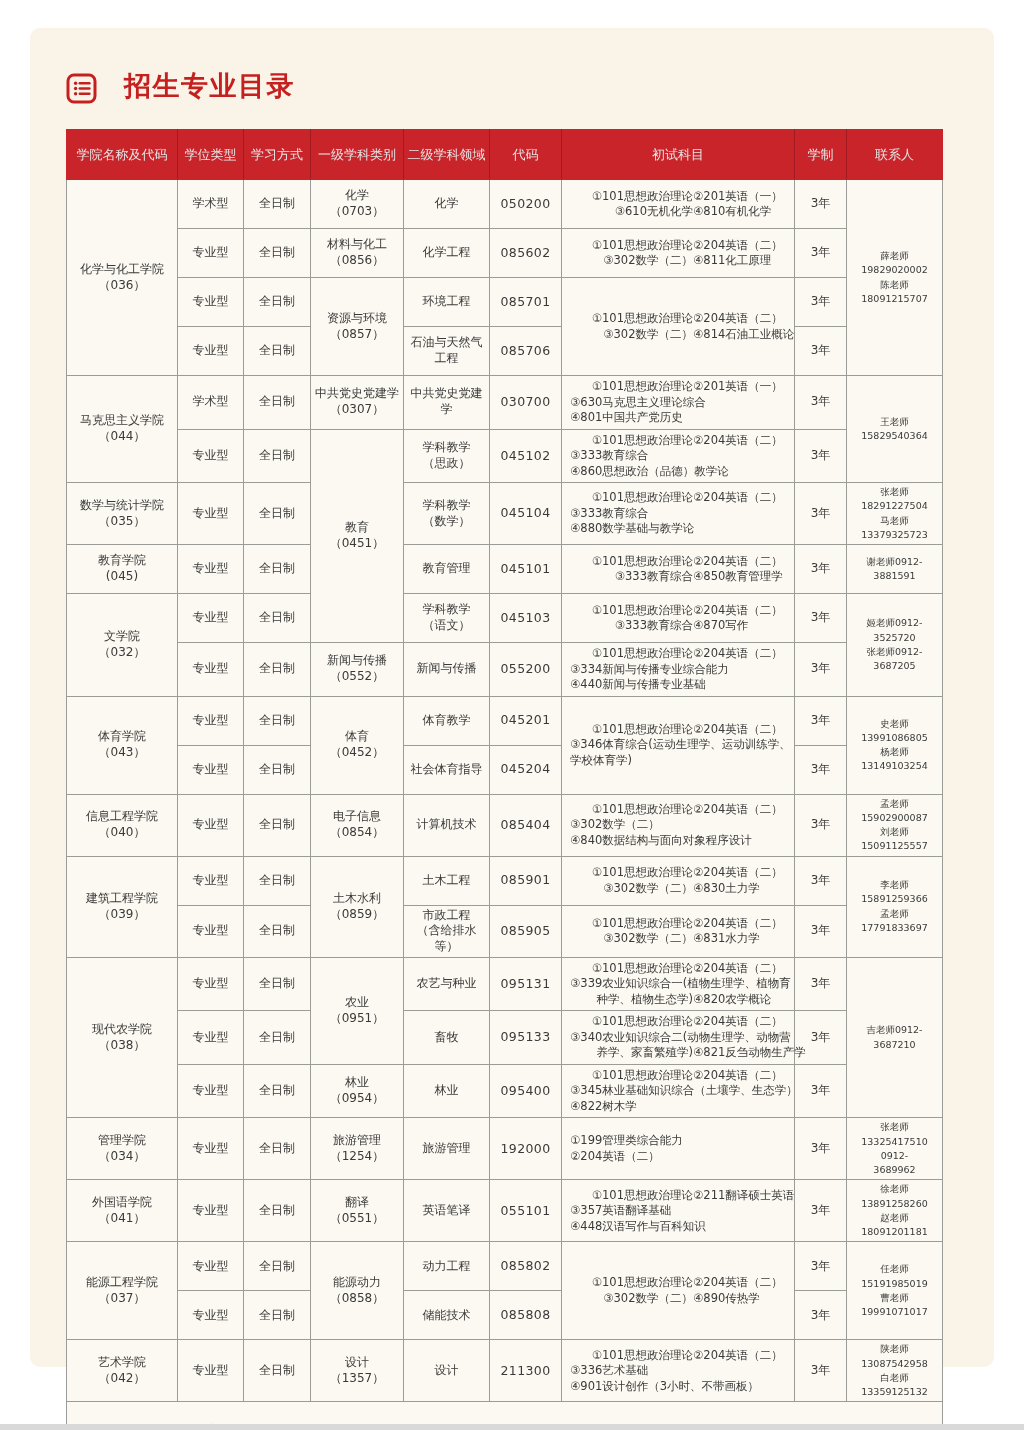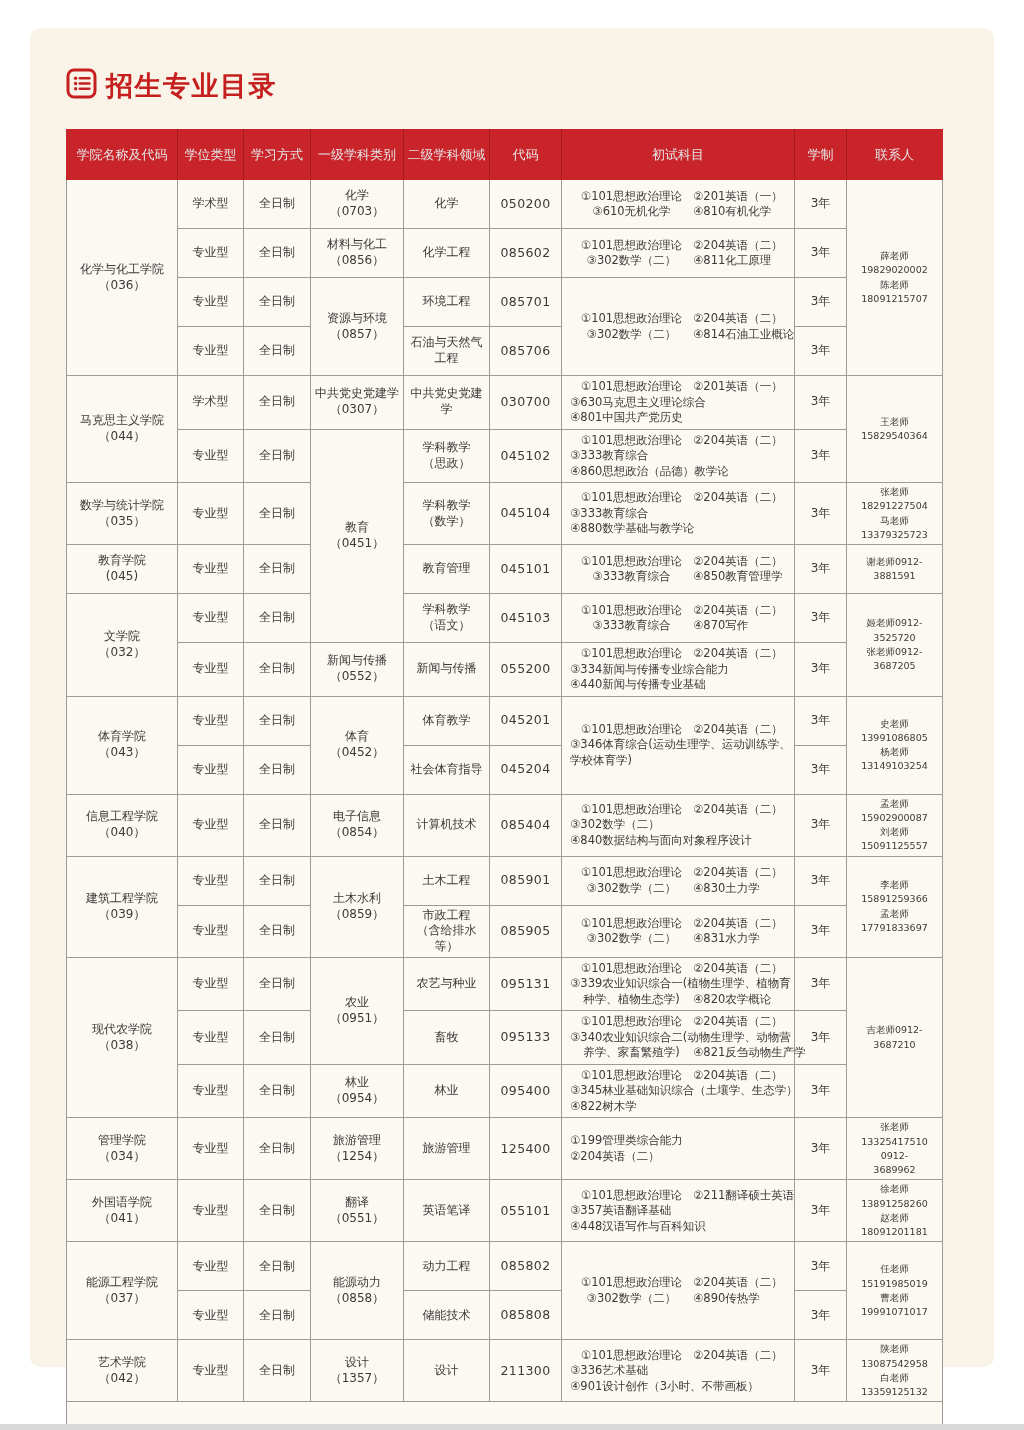--- a/index.html
+++ b/index.html
@@ -3,37 +3,37 @@
 <meta charset="utf-8">
 <style>
   * { margin:0; padding:0; box-sizing:border-box; }
   html,body { width:1024px; height:1430px; background:#ffffff;
     font-family:"DejaVu Sans","Liberation Sans",sans-serif; }
   body { position:relative; }
 
   .panel { position:absolute; left:30px; top:28px; width:964px; height:1339px;
     background:#f9f4e7; border-radius:10px; }
 
-  .title-row { display:flex; align-items:flex-start; gap:9px; padding:40px 16px 0 36px; }
+  .title-row { display:flex; align-items:flex-end; gap:27px; padding:40px 16px 0 36px; }
   .title { font-size:27px; font-weight:bold; color:#c5201f; letter-spacing:1.5px; }
   .icon-box svg { display:block; }
 
   .table-wrap { margin:25px 0 0 36px; }
   table { border-collapse:collapse; table-layout:fixed; width:876px; background:#fbf9f1; }
 
   th { background:#c9242a; color:#e5e5e5; font-size:13px; font-weight:normal;
     height:50px; border:1px solid #c9242a; border-right:1px solid rgba(90,8,12,.35); padding:0; }
   th.last { border-right:1px solid #c9242a;font-family:Liberation Serif, serif; }
 
   td { border:1px solid #9b9b98; font-size:12px; color:#3a3a3a; text-align:center;
     vertical-align:middle; white-space:pre-line; padding:2px; line-height:1.32; }
   tbody tr { height:49px; }
 
   td.col5 { font-size:12.5px; letter-spacing:.4px; }
-  td.col6 { text-align:center; padding:3px 6px 3px 8px; font-size:11.5px; }
+  td.col6 { text-align:right; padding:3px 6px 3px 8px; font-size:11.5px; }
   td.col8 { font-size:9.5px; line-height:1.5; padding:2px 13px; }
 
   .sline { display:flex; line-height:15.5px; white-space:pre; }
   .seg1 { flex:0 0 123px; }
 
   tfoot tr { height:58px; }
   tfoot td { text-align:left; padding-left:20px; font-size:12px; }
 
   .bottom-strip { position:absolute; left:0; bottom:0; width:1024px; height:6px; background:#d9d9d9; }
 </style>
@@ -286,21 +286,21 @@
             <td class="col7">3年</td>
           </tr>
           <tr>
             <td class="col0">管理学院
 （034）</td>
             <td class="col1">专业型</td>
             <td class="col2">全日制</td>
             <td class="col3">旅游管理
 （1254）</td>
             <td class="col4">旅游管理</td>
-            <td class="col5">125400</td>
+            <td class="col5">192000</td>
             <td class="col6"><div class="sline"><span>①199管理类综合能力</span></div><div class="sline"><span>②204英语（二）</span></div></td>
             <td class="col7">3年</td>
             <td class="col8">张老师13325417510
 0912-3689962</td>
           </tr>
           <tr>
             <td class="col0">外国语学院
 （041）</td>
             <td class="col1">专业型</td>
             <td class="col2">全日制</td>

